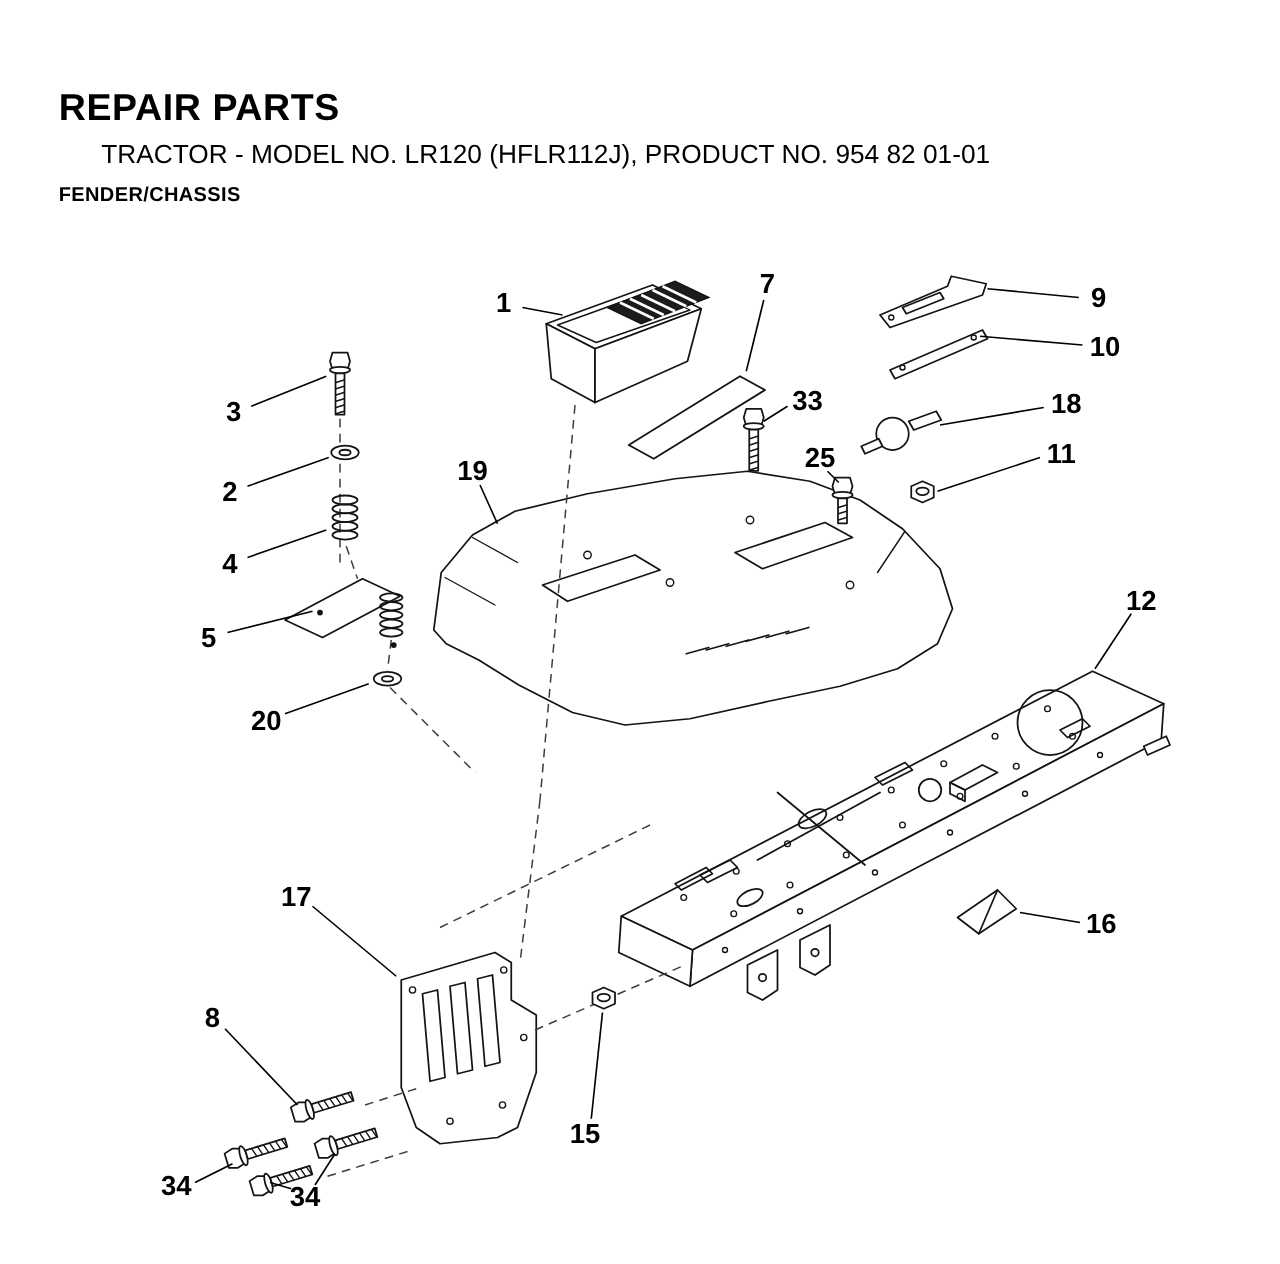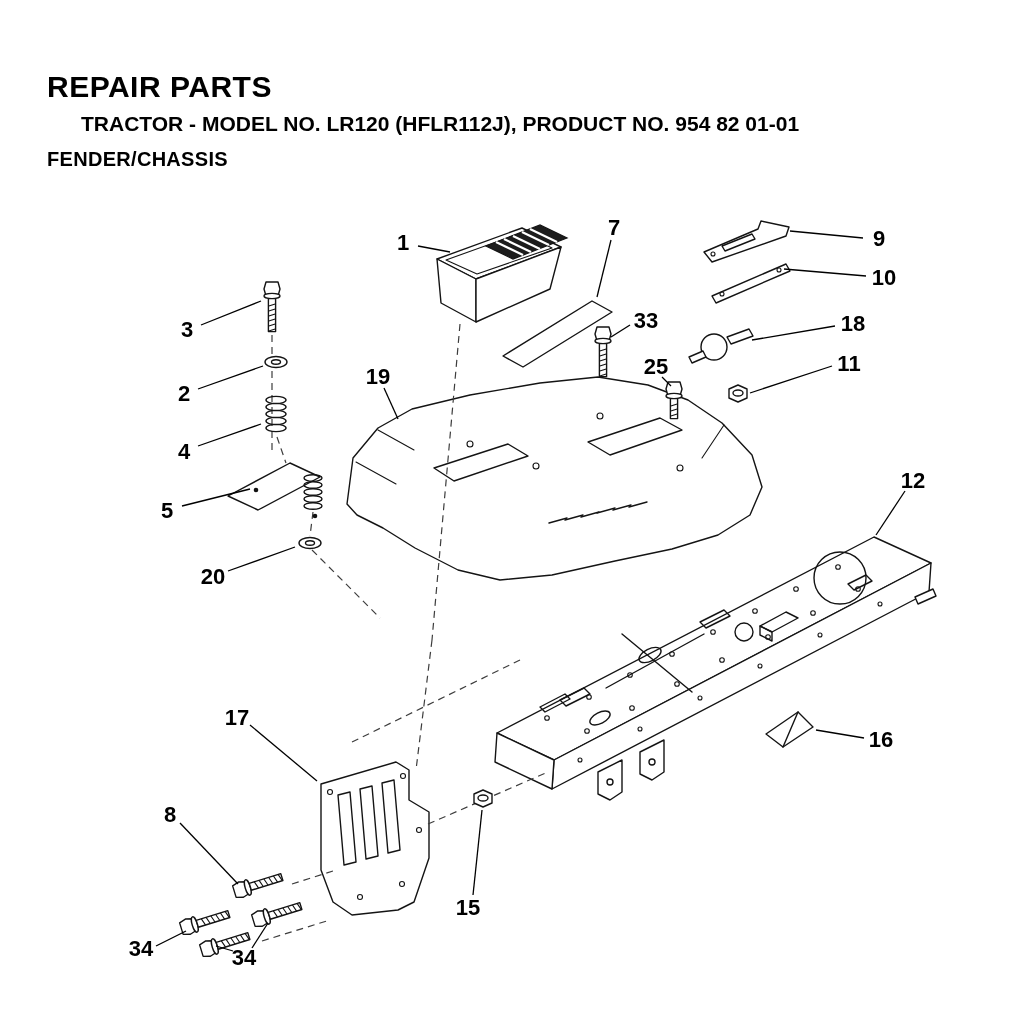--- a/index.html
+++ b/index.html
@@ -1,21 +1,21 @@
 <!DOCTYPE html>
 <html><head>
 <meta charset="utf-8">
 <style>
   * { margin:0; padding:0; box-sizing:border-box; }
   html,body { width:1024px; height:1011px; background:#ffffff; }
   body { font-family:"Liberation Sans", sans-serif; position:relative; overflow:hidden; color:#000; }
   .header { position:absolute; left:47px; top:28px; }
   .title { font-size:30px; font-weight:bold; letter-spacing:0.5px;margin-top:42px; }
-  .subtitle { font-size:21px; font-weight:bold; margin-top:8px; padding-left:34px; white-space:nowrap; }
-  .section { font-size:20px; font-weight:bold; margin-top:12px; letter-spacing:0.3px; }
+  .subtitle { font-size:21px; font-weight:normal; margin-top:8px; padding-left:34px; white-space:nowrap; }
+  .section { font-size:16px; font-weight:bold; margin-top:12px; letter-spacing:0.3px; }
   #diagram-svg { position:absolute; left:0; top:0; }
   .callout { font-size:22px; font-weight:bold; fill:#000; text-anchor:middle;
              font-family:"Liberation Sans", sans-serif; }
   .leader { stroke:#000; stroke-width:1.3; }
   .p  { stroke:#141414; stroke-width:1.4; fill:none; stroke-linejoin:round; stroke-linecap:round; }
   .pt { stroke:#141414; stroke-width:1.1; fill:none; stroke-linejoin:round; stroke-linecap:round; }
   .pf { stroke:#141414; stroke-width:1.4; fill:#ffffff; stroke-linejoin:round; }
   .dk { stroke:#141414; stroke-width:1.2; fill:#1c1c1c; }
   .wl { stroke:#ffffff; stroke-width:2.2; }
   .dash { stroke:#3d3d3d; stroke-width:1.2; fill:none; stroke-dasharray:7 5; }

